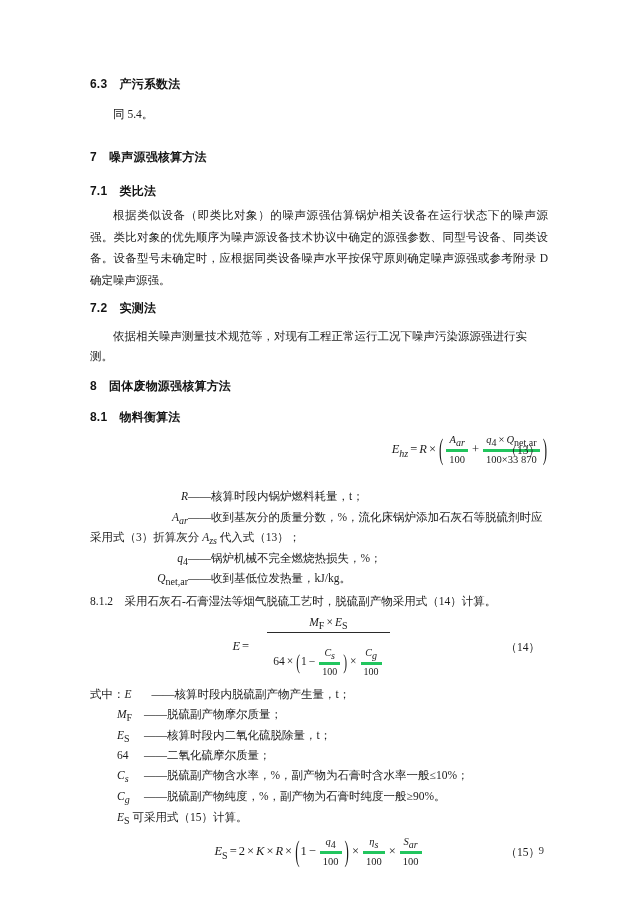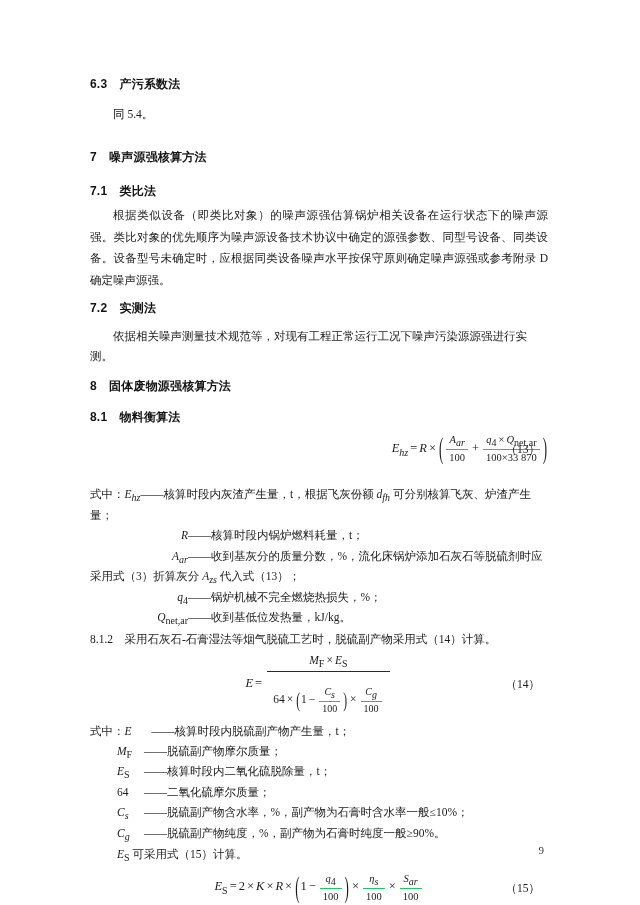--- a/index.html
+++ b/index.html
@@ -54,25 +54,25 @@
   .op { margin:0 2px; }
   .eqno {
     position:absolute; right:8px; top:50%; transform:translateY(-50%);
     font-size:11.5px; color:#1b1b1b;
   }
   .frac {
     display:inline-flex; flex-direction:column; align-items:center;
     vertical-align:middle; margin:0 2px; font-size:10.5px; line-height:13px;
   }
   .frac .fnum { padding:0 3px 1px; }
-  .frac .fden { border-top:1px solid #22c55e; padding:1px 3px 0; }
+  .frac .fden { border-top:3px solid #22c55e; padding:1px 3px 0; }
   .frac.sm { font-size:10px; line-height:12px;justify-content:space-between; }
   .bigfrac {
     display:inline-flex; flex-direction:column; align-items:center;
-    vertical-align:middle; margin:0 3px; font-size:11.5px; line-height:normal;
+    vertical-align:middle; margin:0 16px; font-size:11.5px; line-height:normal;
   }
   .bigfrac .bfnum { padding:0 6px 1px; }
   .bigfrac .bfden { border-top:1px solid #2a2a2a; padding:14px 6px 0; }
   .bp {
     display:inline-block; vertical-align:middle; font-weight:400;
     transform:scaleY(2.3); transform-origin:center; margin:0 1px;
     font-size:13px;
   }
   .bp18 { transform:scaleY(1.85); font-size:11.5px; }
   .page-num {
@@ -104,21 +104,20 @@
     <span class="eqbody"><span class="mi">E</span><sub class="mi">hz</sub><span class="op">=</span><span class="mi">R</span><span class="op">×</span><span class="bp">(</span><span class="frac">
           <span class="fnum"><span class="mi">A</span><sub class="mi">ar</sub></span>
           <span class="fden">100</span>
         </span><span class="op">+</span><span class="frac">
           <span class="fnum"><span class="mi">q</span><sub>4</sub><span class="op">×</span><span class="mi">Q</span><sub>net,ar</sub></span>
           <span class="fden">100×33 870</span>
         </span><span class="bp">)</span></span>
     <span class="eqno">（13）</span>
   </div>
 
-  <p class="defrow"><span class="wl">式中：</span><span class="mi">E</span><sub class="mi">hz</sub><span>——</span><span>核算时段内灰渣产生量，t，根据飞灰份额 </span><span class="mi">d</span><sub class="mi">fh</sub><span> 可分别核算飞灰、炉渣产生量；</span></p>
 
   <p class="defrow"><span class="t13"><span class="mi">R</span></span><span>——</span><span>核算时段内锅炉燃料耗量，t；</span></p>
 
   <p class="defrow"><span class="t13"><span class="mi">A</span><sub class="mi">ar</sub></span><span>——</span><span>收到基灰分的质量分数，%，流化床锅炉添加石灰石等脱硫剂时应采用式（3）折算灰分 </span><span class="mi">A</span><sub class="mi">zs</sub><span> 代入式（13）；</span></p>
 
   <p class="defrow"><span class="t13"><span class="mi">q</span><sub>4</sub></span><span>——</span><span>锅炉机械不完全燃烧热损失，%；</span></p>
 
   <p class="defrow"><span class="t13"><span class="mi">Q</span><sub>net,ar</sub></span><span>——</span><span>收到基低位发热量，kJ/kg。</span></p>
 
   <p class="p812">8.1.2　采用石灰石-石膏湿法等烟气脱硫工艺时，脱硫副产物采用式（14）计算。</p>

